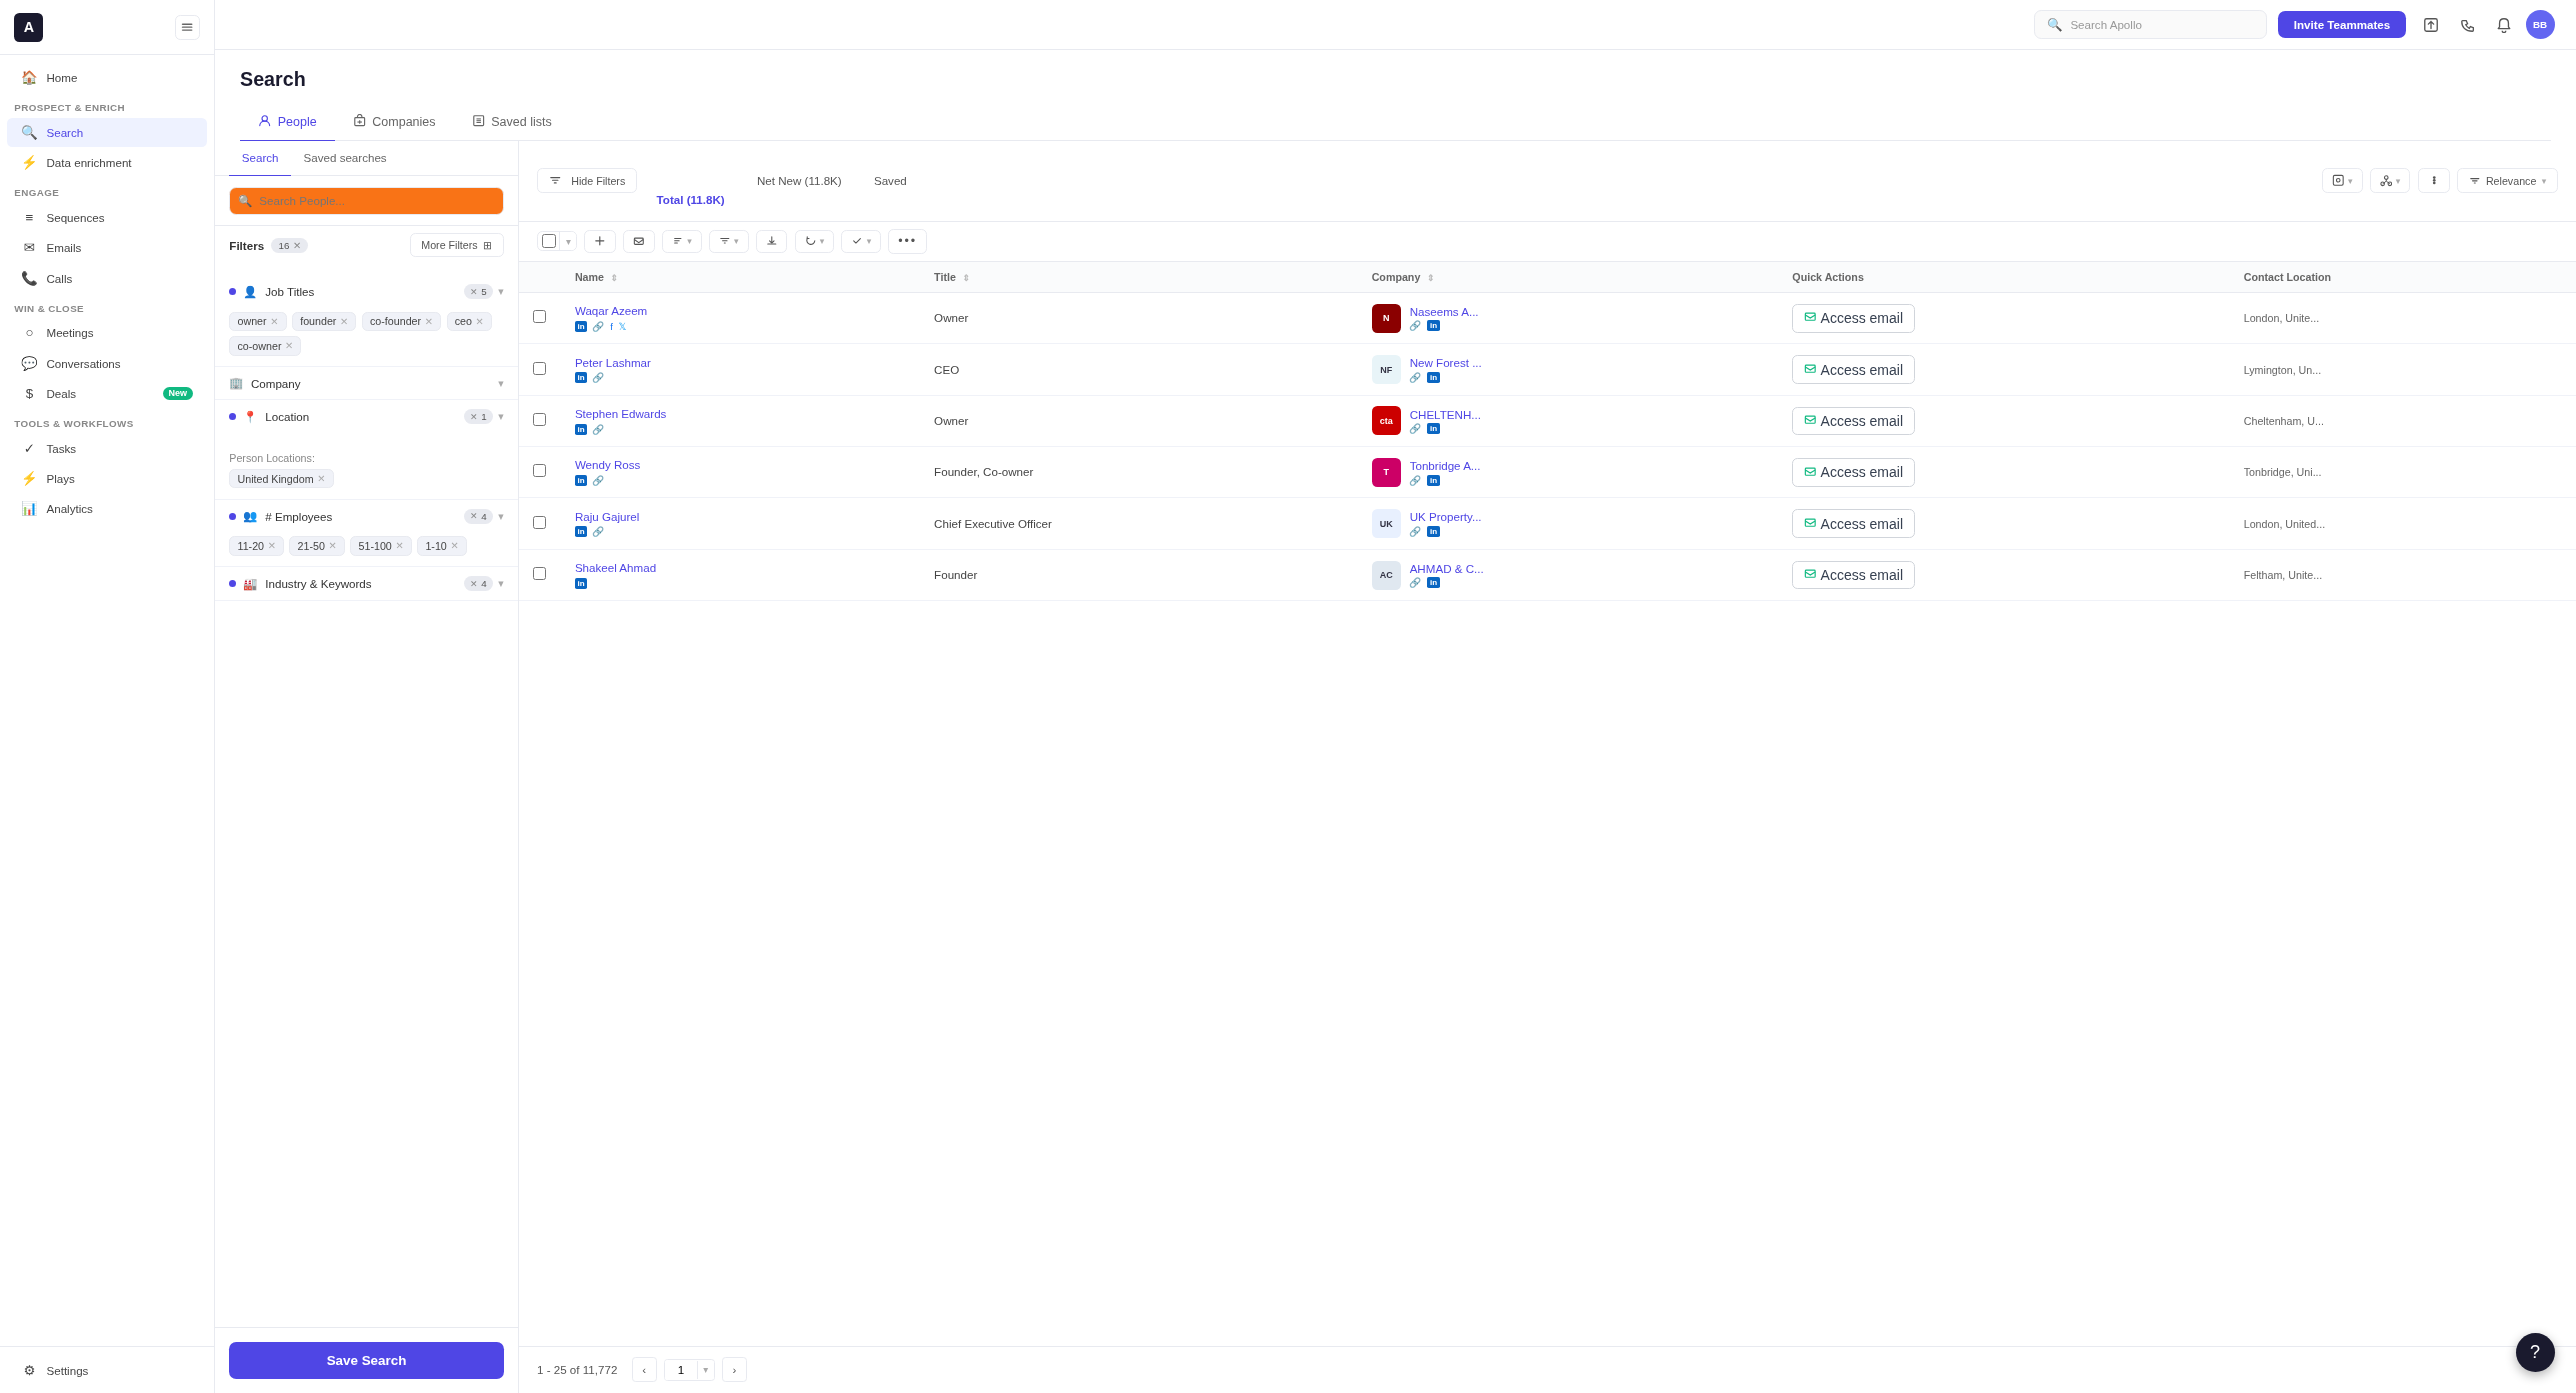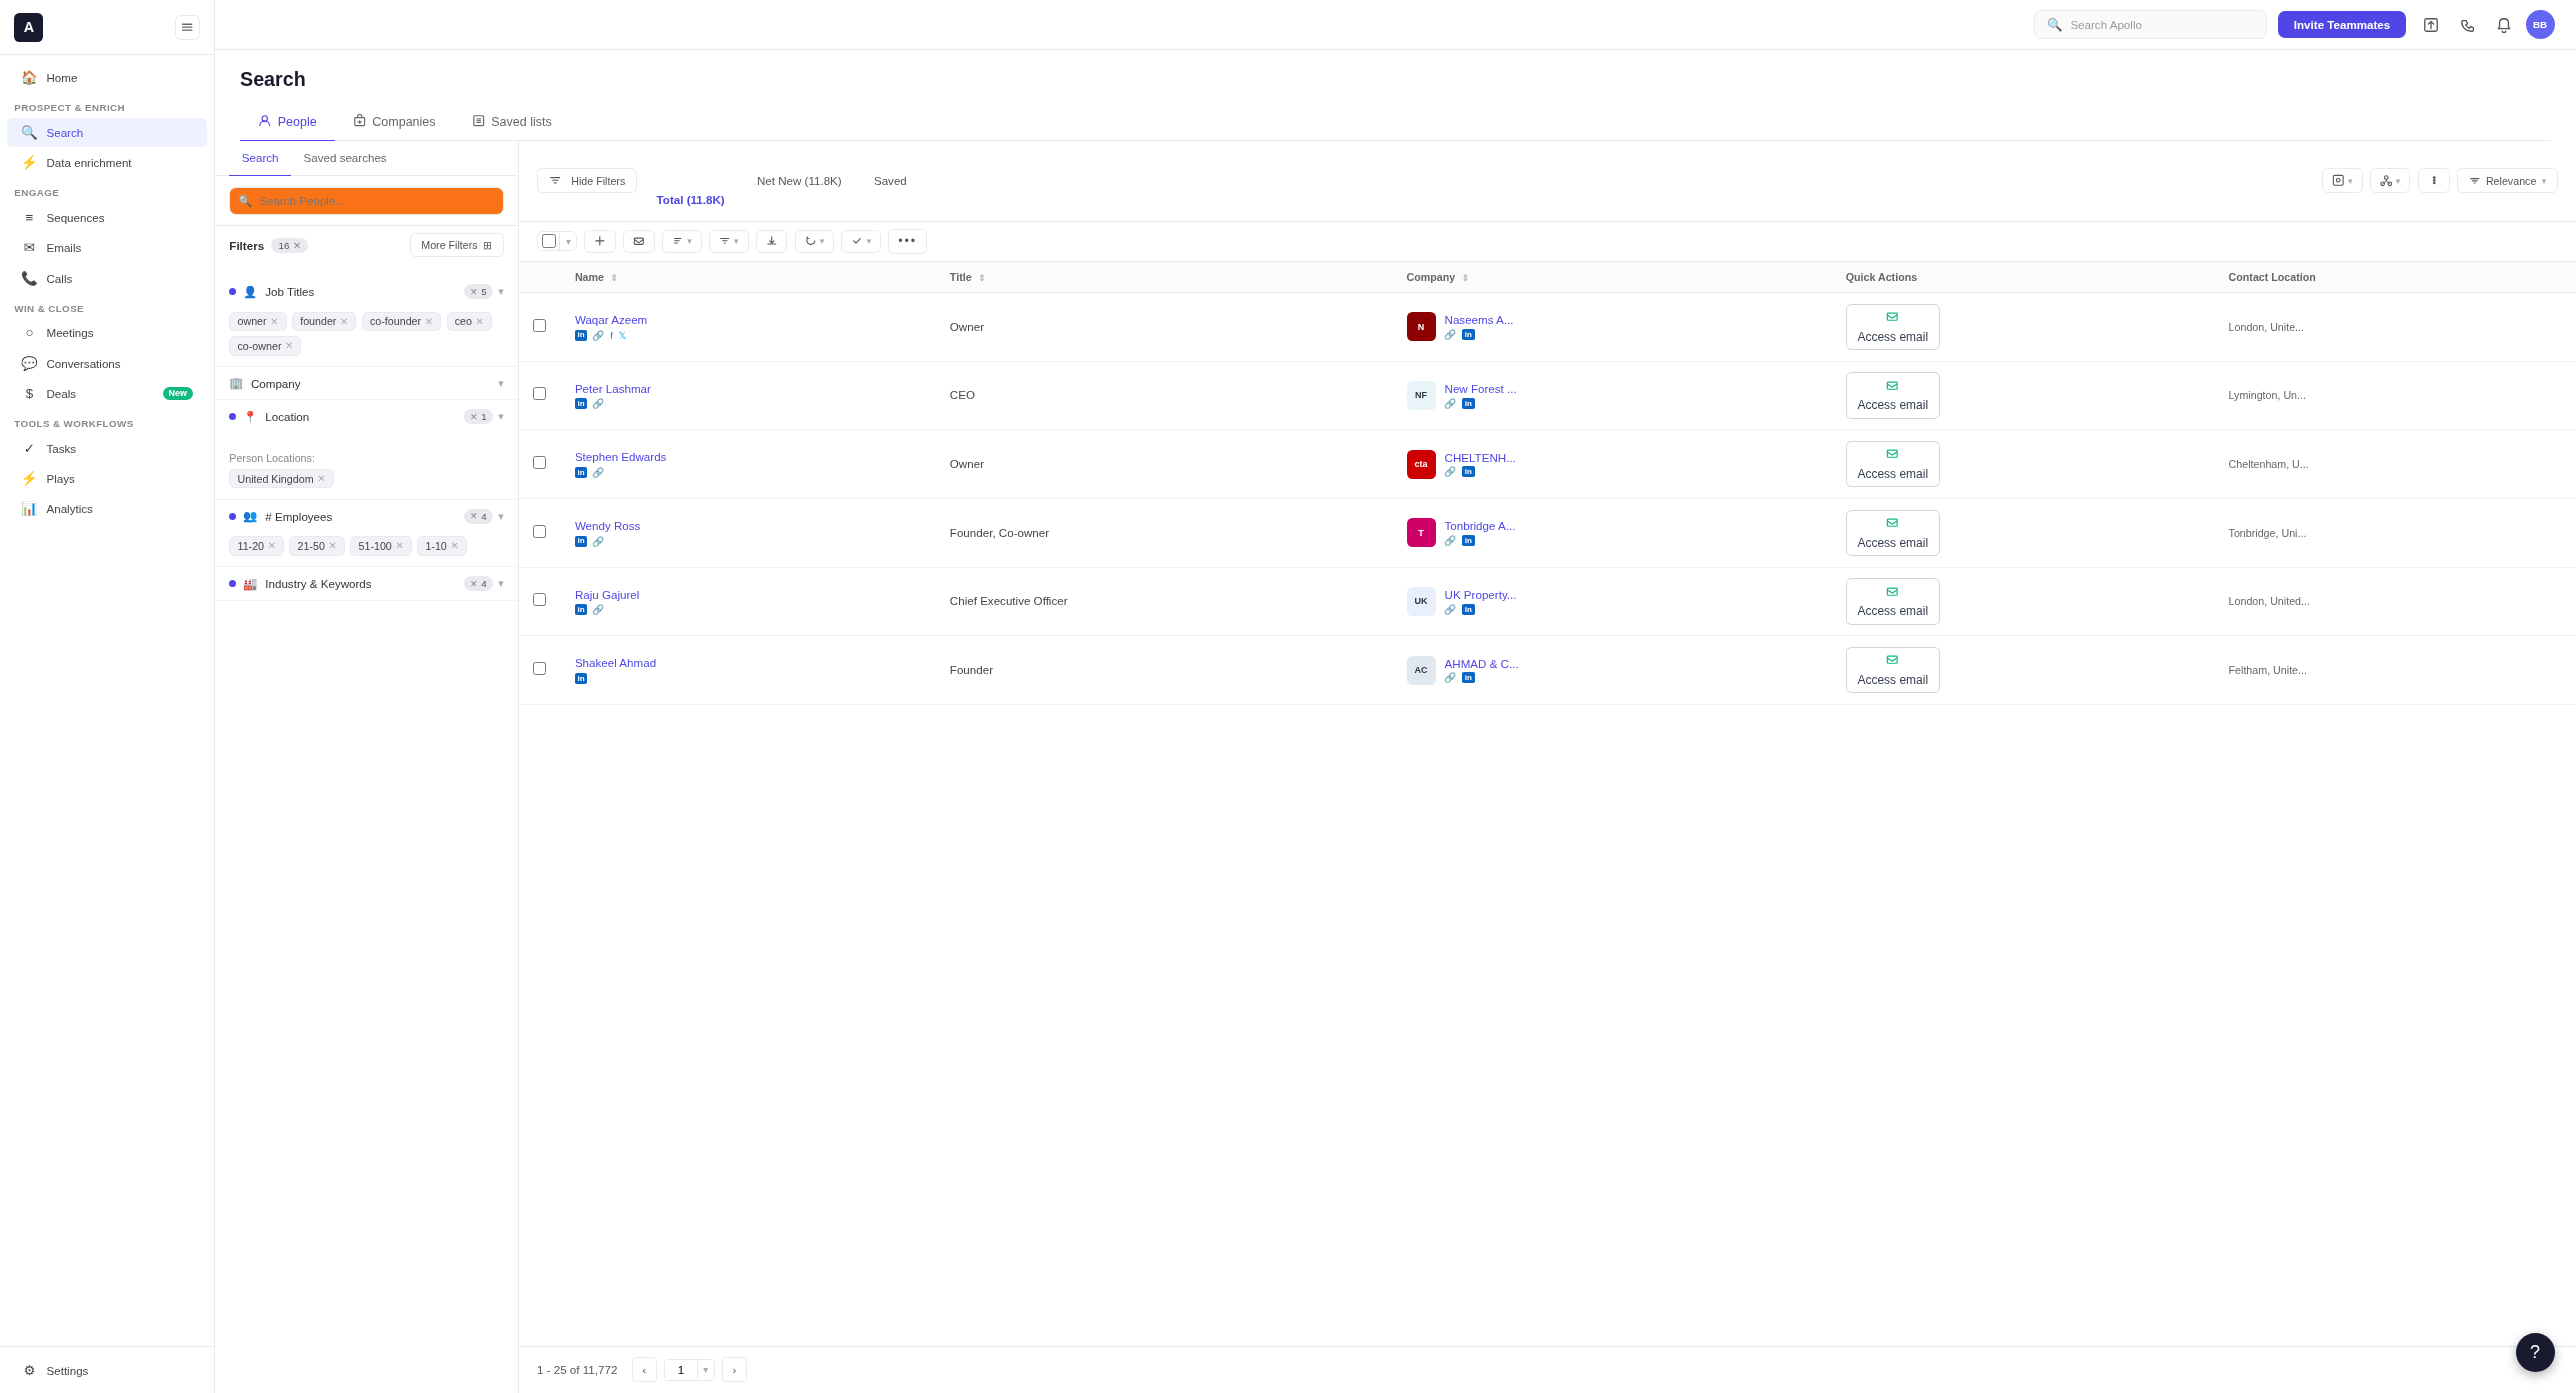--- a/index.html
+++ b/index.html
@@ -104,21 +104,21 @@
     td { padding: 10.7px 14.3px; vertical-align: middle; }
     .td-check { width: 39px; }
     .person-name { color: #4f46e5; font-weight: 500; font-size: 11.6px; cursor: pointer; }
     .social-icons { display: flex; gap: 5.4px; margin-top: 3.6px; }
     .social-icon { font-size: 9.8px; color: #0a66c2; cursor: pointer; }
     .title-text { font-size: 11.6px; color: #444; }
     .company-cell { display: flex; align-items: center; gap: 9px; }
     .company-logo { width: 29px; height: 29px; border-radius: 5.4px; background: #e8eaf0; display: flex; align-items: center; justify-content: center; font-size: 9.8px; font-weight: 700; color: #555; overflow: hidden; flex-shrink: 0; }
     .company-name { color: #4f46e5; font-size: 11.6px; font-weight: 500; cursor: pointer; }
     .company-links { display: flex; gap: 5.4px; margin-top: 2.7px; }
-    .access-email-btn { display: flex; align-items: center; gap: 4px; border: 0.9px solid #d1d5db; border-radius: 5.4px; padding: 5.4px 10.7px; font-size: 12px; color: #374151; cursor: pointer; background: #fff; font-weight: 500; white-space: nowrap; flex-direction: column; }
+    .access-email-btn { display: flex; align-items: center; gap: 4px; border: 0.9px solid #d1d5db; border-radius: 5.4px; padding: 5.4px 10.7px; font-size: 14px; color: #374151; cursor: pointer; background: #fff; font-weight: 500; white-space: nowrap; }
     .access-icon { font-size: 12.5px; }
     .location-text { font-size: 10.7px; color: #666; }
 
     
     .pagination { display: flex; align-items: center; gap: 7.2px; padding: 10.7px 18px; border-top: 0.9px solid #e8eaf0; background: #fff; font-size: 11.6px; color: #555; }
     .pagination-info { margin-right: 7.2px; }
     .page-btn { width: 25px; height: 25px; display: flex; align-items: center; justify-content: center; border: 0.9px solid #e8eaf0; border-radius: 3.6px; cursor: pointer; background: #fff; color: #555; font-size: 11.6px; }
     .page-select-wrap { display: flex; align-items: center; border: 0.9px solid #e8eaf0; border-radius: 3.6px; overflow: hidden; }
     .page-input { width: 32px; padding: 3.6px 5.4px; border: none; outline: none; font-size: 11.6px; text-align: center; }
     .page-chevron { padding: 3.6px 5.4px; border-left: 0.9px solid #e8eaf0; cursor: pointer; color: #aaa; font-size: 9.8px; background: #fff; }
@@ -426,20 +426,23 @@
                 <div class="filter-count">
                   <span style="color:#888;font-size:9px;">✕</span>
                   <span>4</span>
                 </div>
                 <span class="chevron">▾</span>
               </div>
             </div>
           </div>
         </div>
 
+        <div class="save-btn-wrap">
+          <button class="save-btn">Save Search</button>
+        </div>
       </div>
 
       <div class="results-panel">
 
         <div class="results-toolbar">
           <div class="results-toolbar-left">
             <div class="hide-filters-btn">
               <svg width="12.5" height="12.5" viewBox="0 0 14 14" fill="none">
                   <path d="M2 4h10M4 7h6M6 10h2" stroke="#555" stroke-width="1.3" stroke-linecap="round"></path>
                 </svg>

